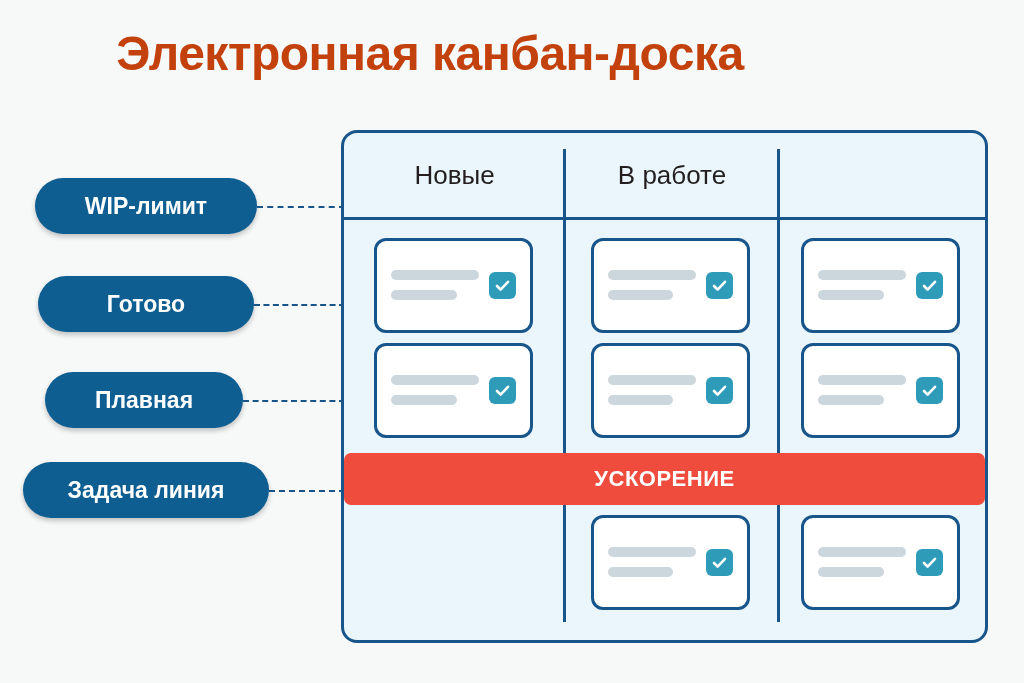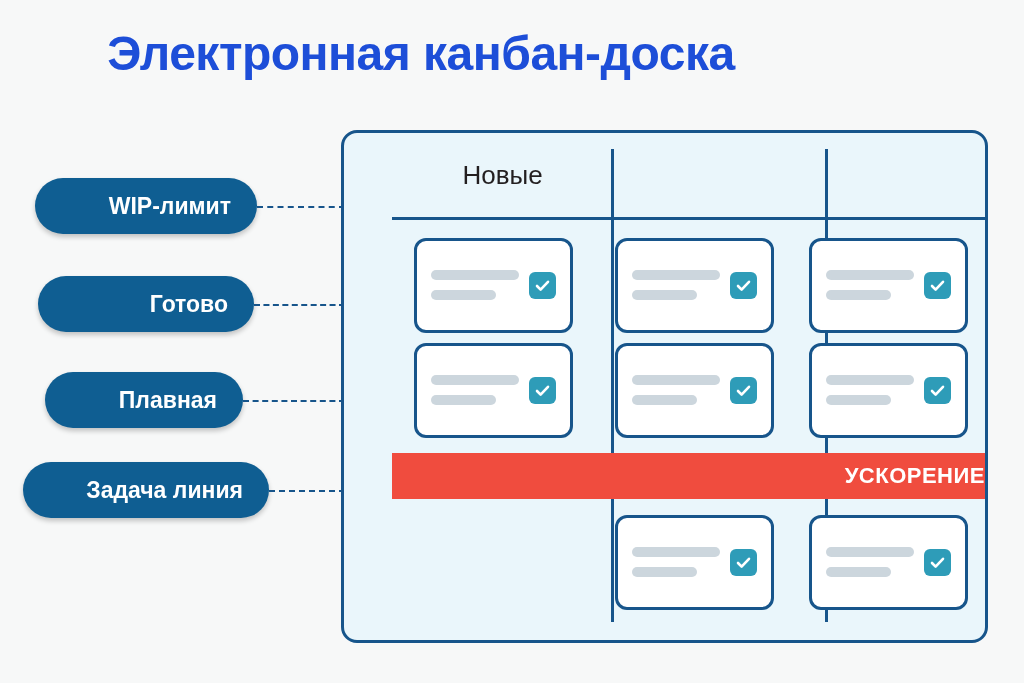--- a/index.html
+++ b/index.html
@@ -11,43 +11,43 @@
     height: 683px;
     background: #f7f8f8;
     font-family: "Liberation Sans", sans-serif;
     overflow: hidden;
     position: relative;
   }
 
   
   .page-title {
     position: absolute;
-    left: 3px;
+    left: 12px;
     top: 26px;
     width: 836px;
     text-align: center;
     font-size: 48px;
     font-weight: 700;
-    color: #1d4ed8;
+    color: #c2410c;
     letter-spacing: -0.5px;
     white-space: nowrap;
   }
 
   
   .pill {
     position: absolute;
     height: 56px;
     border-radius: 28px;
     background: #0f5e92;
     color: #ffffff;
     font-size: 23px;
     font-weight: 700;
     display: flex;
     align-items: center;
-    justify-content: flex-end;
+    justify-content: center;
     padding: 0 26px;
     box-sizing: border-box;
     box-shadow: 0 3px 5px rgba(0,0,0,0.22);
     white-space: nowrap;
   }
   .pill-0 { left: 35px;  top: 178px; width: 222px; }
   .pill-1 { left: 38px;  top: 276px; width: 216px; }
   .pill-2 { left: 45px;  top: 372px; width: 198px; }
   .pill-3 { left: 23px;  top: 462px; width: 246px; }
 
@@ -72,21 +72,20 @@
     box-sizing: border-box;
     background: #eaf6fb;
     border: 3px solid #17558b;
     border-radius: 16px;
     overflow: hidden;
   }
 
   .board-inner {
     position: absolute;
     inset: 0;
-    margin-left: 48px;
   }
 
   
   .col-divider {
     position: absolute;
     top: 16px;
     bottom: 18px;
     width: 3px;
     background: #17558b;
   }
@@ -194,26 +193,27 @@
     flex: 0 0 auto;
   }
   .checkbox svg { display: block; }
 
   
   .expedite-lane {
     position: absolute;
     left: 0;
     right: 0;
     top: 320px;
-    height: 46px;
+    height: 52px;
     background: #f04c3e;
     display: flex;
     align-items: center;
-    justify-content: flex-end;
+    justify-content: center;
     z-index: 5;
+    border-radius: 7px;
   }
   .expedite-label {
     color: #ffffff;
     font-size: 22px;
     font-weight: 700;
     letter-spacing: 0.5px;
   }
 </style>
 </head>
 <body>
@@ -238,20 +238,23 @@
 <div class="connector conn-2"></div>
 <div class="connector conn-3"></div>
 
 <div class="board">
   <div class="board-inner">
 
     <div class="headers">
       <div class="col-header c0">
         <span>Новые</span>
       </div>
+      <div class="col-header c1">
+        <span>В работе</span>
+      </div>
     </div>
 
     <div class="header-rule"></div>
     <div class="col-divider d1"></div>
     <div class="col-divider d2"></div>
 
     <div class="card-area">
 
       <div class="card-row r0">
         <div class="card-slot s0">

